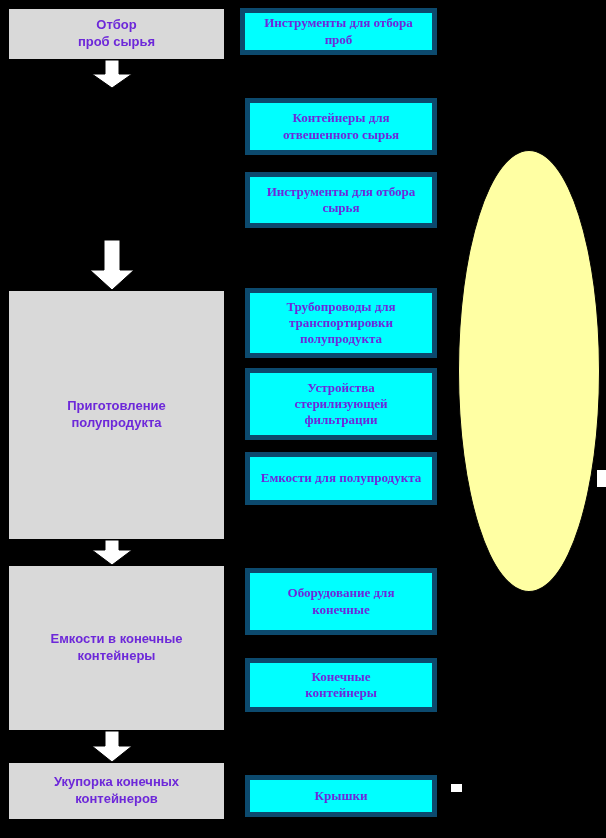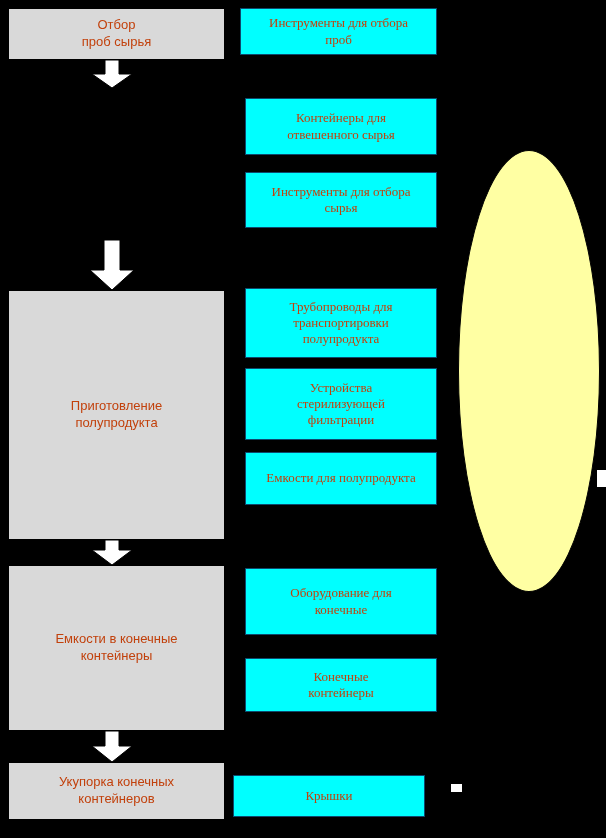--- a/index.html
+++ b/index.html
@@ -14,29 +14,29 @@
     position:absolute;
     background:#d9d9d9;
     border:1px solid #000;
     box-sizing:border-box;
     display:flex;align-items:center;justify-content:center;
     text-align:center;
   }
   .equip{
     position:absolute;
     background:#00ffff;
-    border:1px solid #0c4a6e;
+    border:5px solid #0c4a6e;
     box-sizing:border-box;
     display:flex;align-items:center;justify-content:center;
     text-align:center;
   }
   .lbl{
     white-space:pre-line;
-    color:#c2410c;
-    font-weight:normal;
+    color:#6d28d9;
+    font-weight:bold;
     padding:2px 4px;
   }
   .sans{font-family:"Liberation Sans", sans-serif;font-size:13px;line-height:1.3;}
   .serif{font-family:"Liberation Serif", serif;font-size:13px;line-height:1.25;}
   .arrow{position:absolute;}
   .ellipse{
     position:absolute;
     left:458px;top:150px;width:142px;height:442px;
     background:#ffffa3;
     border:1px solid #000;
@@ -121,21 +121,21 @@
   <div class="equip" style="left:245px;top:568px;width:192px;height:67px">
     <span class="lbl serif">Оборудование для
 конечные</span>
   </div>
 
   <div class="equip" style="left:245px;top:658px;width:192px;height:54px">
     <span class="lbl serif">Конечные
 контейнеры</span>
   </div>
 
-  <div class="equip" style="left:233px;top:775px;width:192px;height:42px">
+  <div class="equip" style="left:245px;top:775px;width:192px;height:42px">
     <span class="lbl serif">Крышки</span>
   </div>
 
   <div class="ellipse"></div>
 
   <div class="speck" style="left:597px;top:470px;width:9px;height:17px"></div>
   <div class="speck" style="left:451px;top:784px;width:11px;height:8px"></div>
 
 </div>
 

